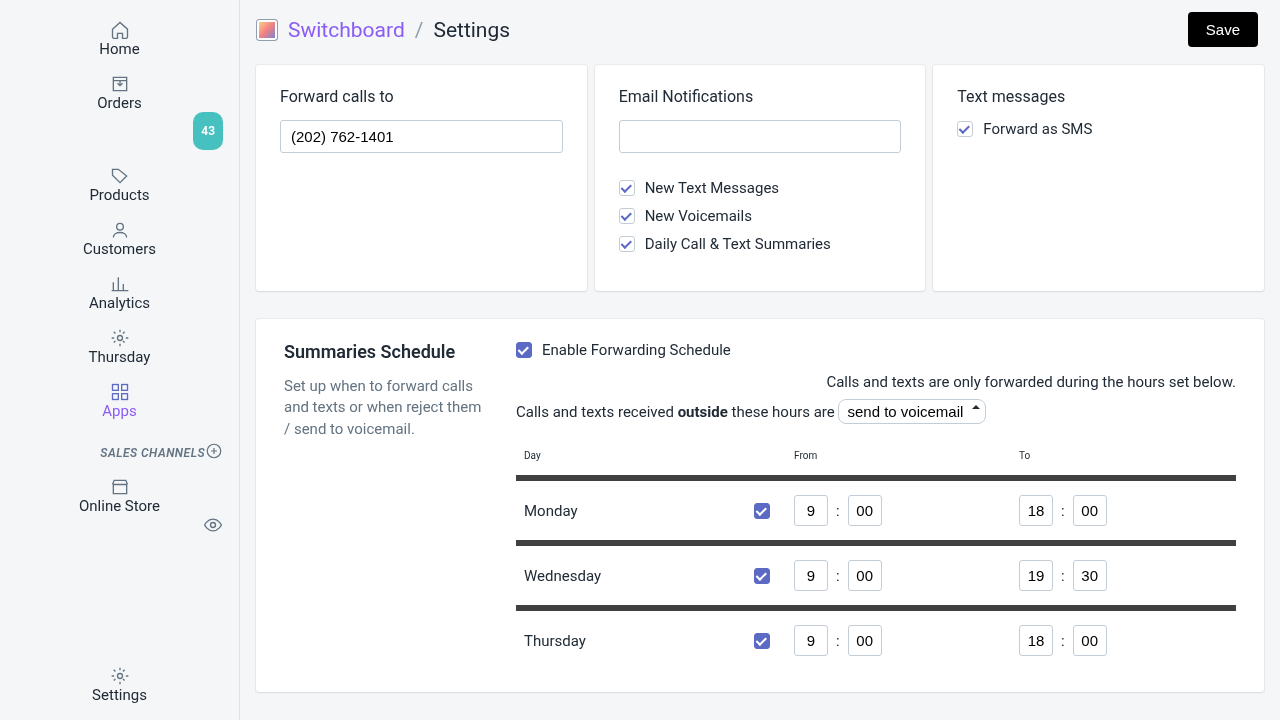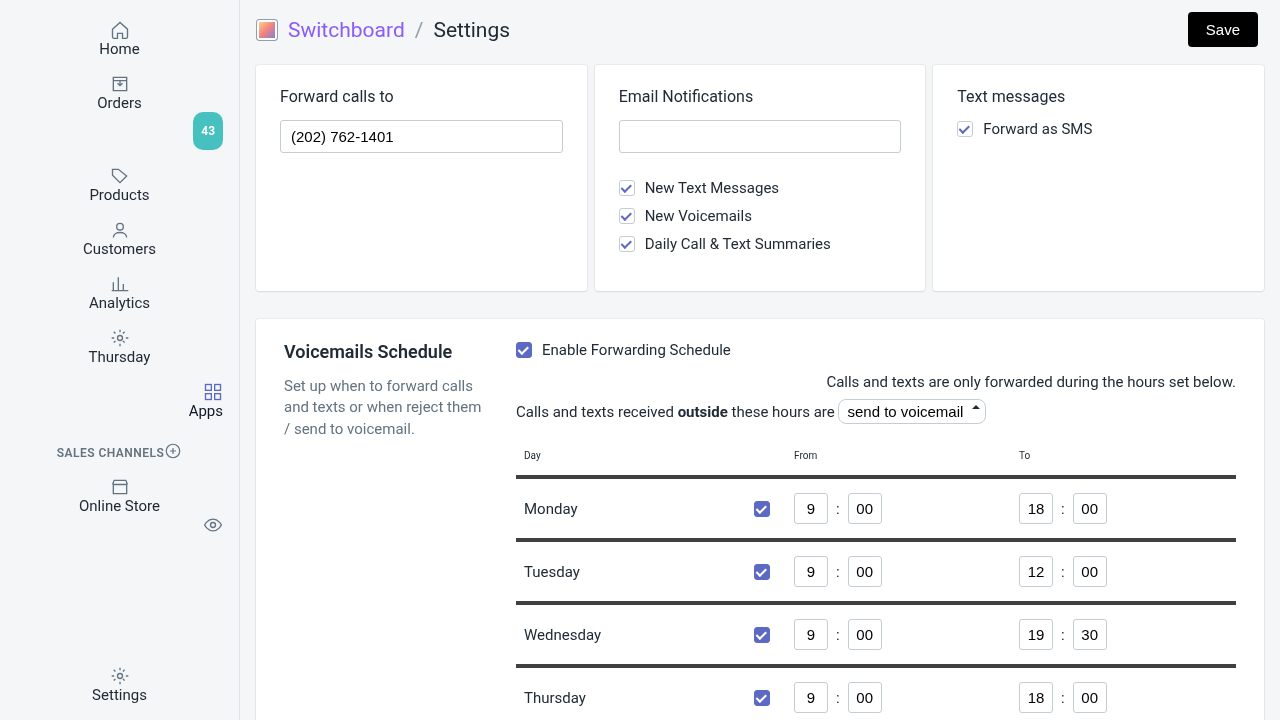--- a/index.html
+++ b/index.html
@@ -24,42 +24,43 @@
   }
   .nav-item {
     display: flex;
     align-items: center;
     padding: 8px 16px;
     font-size: 15px;
     color: #212B36;
     cursor: pointer;
     flex-direction: column;
   }
-  .nav-item.active { color: #0f172a; align-items: flex-end; }
+  .nav-item.active { color: #8b5cf6; }
   .nav-item .icon { width: 20px; height: 20px; display:flex; align-items:center; justify-content:center; }
   .nav-item .icon svg { width: 20px; height: 20px; stroke: #637381; fill: none; stroke-width: 1.6; }
   .nav-item.active .icon svg { stroke: #5C6AC4; }
   .badge {
     margin-left: auto;
     background: #47C1BF;
     color: #fff;
     font-size: 12px;
     font-weight: 600;
     border-radius: 10px;
     padding: 12px 8px;
   }
   .nav-section {
     padding: 14px 16px 6px 16px;
     font-size: 12px;
     font-weight: 600;
     letter-spacing: .04em;
     color: #637381;
     display: flex;
     align-items: center;
-    justify-content: center;
+    justify-content: flex-end;
+    font-style: italic;
   }
   .nav-section .icon svg { width:18px; height:18px; stroke:#637381; fill:none; stroke-width:1.6;}
   .nav-trailing { margin-left: auto; }
   .sidebar-spacer { flex: 1; }
   .sidebar-footer { border-top: 1px solid transparent; padding-bottom: 8px; }
 
   
   .main {
     flex: 1;
     display: flex;
@@ -180,21 +181,21 @@
     border-right:4px solid transparent;
     border-top:4px solid #212B36;
   }
 
   table.schedule { width:100%; border-collapse: collapse; }
   table.schedule th {
     text-align:left; font-weight:400; font-size:10px; color:#212B36;
     padding: 10px 8px 14px 8px;
   }
   table.schedule td {
-    border-top:4px solid #404040;
+    border-top:6px solid #404040;
     padding: 14px 8px;
     font-size:15px;
     vertical-align: middle;
     margin-top: 26px;
   }
   .col-day { width: 230px; }
   .col-chk { width: 40px; text-align:right; }
   .time-cell { display:flex; align-items:center; gap:6px; }
   .tinput {
     width: 34px;
@@ -365,21 +366,21 @@
         <h3>Text messages</h3>
         <div class="check-line">
           <span class="chk checked"></span>
           <span>Forward as SMS</span>
         </div>
       </div>
     </div>
 
     <div class="panel">
       <div class="panel-side">
-        <h2>Voicemails Schedule</h2>
+        <h2>Summaries Schedule</h2>
         <p>Set up when to forward calls and texts or when reject them / send to voicemail.</p>
       </div>
       <div class="panel-body">
         <div class="check-line">
           <span class="chk checked filled"></span>
           <span>Enable Forwarding Schedule</span>
         </div>
         <p class="help-text">Calls and texts are only forwarded during the hours set below.</p>
         <p class="help-text2">
           <span>Calls and texts received </span><b>outside</b><span> these hours are </span>
@@ -414,40 +415,20 @@
     </td>
     <td>
       <div class="time-cell">
         <input class="tinput" value="18" style="">
         <span class="colon">:</span>
         <input class="tinput" value="00" style="">
       </div>
     </td>
               </tr>
               <tr>
-    <td class="col-day">Tuesday</td>
-    <td class="col-chk">
-                  <span class="chk checked filled"></span>
-                </td>
-    <td>
-      <div class="time-cell">
-        <input class="tinput" value="9" style="">
-        <span class="colon">:</span>
-        <input class="tinput" value="00" style="">
-      </div>
-    </td>
-    <td>
-      <div class="time-cell">
-        <input class="tinput" value="12" style="">
-        <span class="colon">:</span>
-        <input class="tinput" value="00" style="">
-      </div>
-    </td>
-              </tr>
-              <tr>
     <td class="col-day">Wednesday</td>
     <td class="col-chk">
                   <span class="chk checked filled"></span>
                 </td>
     <td>
       <div class="time-cell">
         <input class="tinput" value="9" style="">
         <span class="colon">:</span>
         <input class="tinput" value="00" style="">
       </div>

